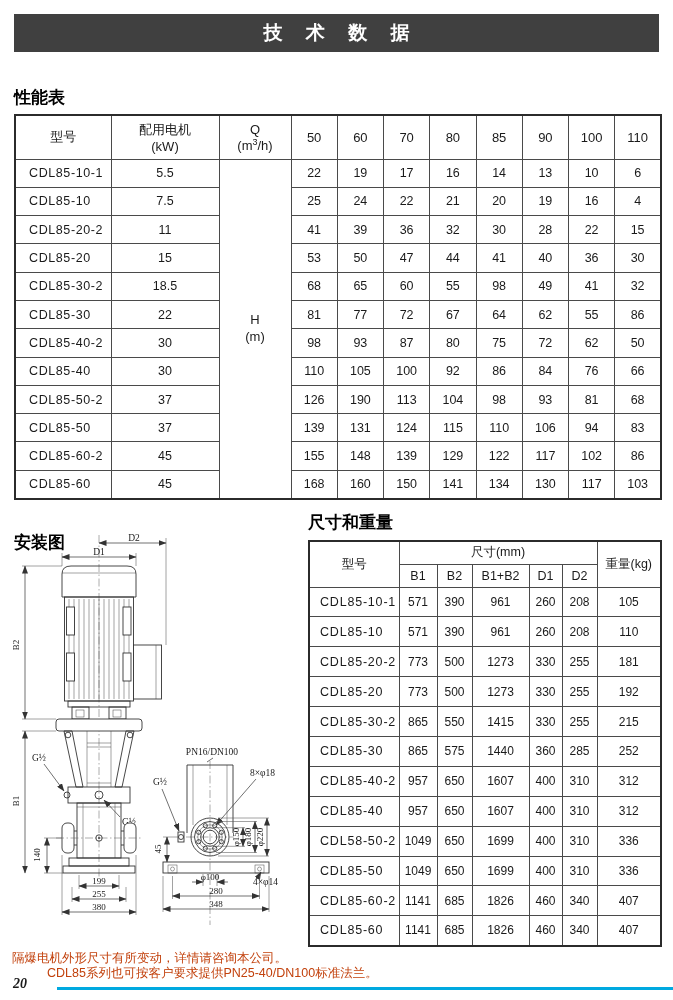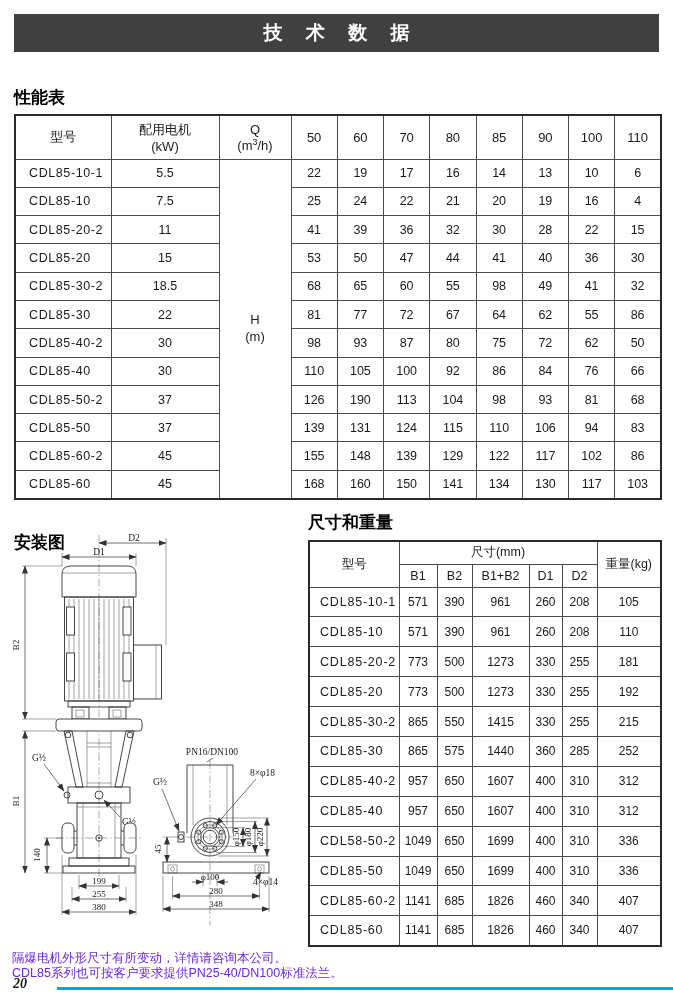--- a/index.html
+++ b/index.html
@@ -20,21 +20,21 @@
   table.perf th{font-size:13px;}
   table.perf td{font-size:12.5px;}
   table.perf td.model{text-align:left;padding-left:13px;letter-spacing:0.6px;}
   table.perf td.hcell{font-size:13px;line-height:1.25;}
   table.dims thead tr{height:23px;}
   table.dims tbody tr{height:29.9px;}
   table.dims th{font-size:12.5px;}
   table.dims td{font-size:12px;}
   table.dims td.model{text-align:left;padding-left:10px;letter-spacing:0.8px;font-size:12.5px;}
   sup{font-size:9px;}
-  .note{position:absolute;left:12px;font-size:12.5px;color:#6d28d9;text-align:right;}
+  .note{position:absolute;left:12px;font-size:12.5px;color:#c2410c;text-align:right;}
   .pagenum{position:absolute;left:13px;top:976px;font-size:14px;font-style:italic;
            font-family:"Liberation Serif",serif;font-weight:bold;}
   .footline{position:absolute;left:57px;top:987px;width:616px;height:3px;}
   svg text{font-family:"Liberation Serif","DejaVu Serif",serif;font-size:9px;fill:#1a1a1a;}
   svg .lbl{font-size:9.5px;}
   .out{fill:none;stroke:#333;stroke-width:0.9;}
   .outw{fill:#fff;stroke:#333;stroke-width:0.9;}
   .thin{fill:none;stroke:#444;stroke-width:0.5;}
   .dim{fill:none;stroke:#333;stroke-width:0.7;}
   .ext{fill:none;stroke:#555;stroke-width:0.55;}
@@ -559,17 +559,17 @@
           <td>685</td>
           <td>1826</td>
           <td>460</td>
           <td>340</td>
           <td>407</td>
         </tr>
       </tbody>
   </table>
 
   <div class="note" style="top:950px;">隔爆电机外形尺寸有所变动，详情请咨询本公司。</div>
-  <div class="note" style="top:965px;">CDL85系列也可按客户要求提供PN25-40/DN100标准法兰。</div>
+  <div class="note" style="top:965px;margin-left:35px;">CDL85系列也可按客户要求提供PN25-40/DN100标准法兰。</div>
   <div class="pagenum">20</div>
   <div class="footline" style="background: rgb(0, 169, 224);"></div>
 
 </div>
 
 </body></html>

